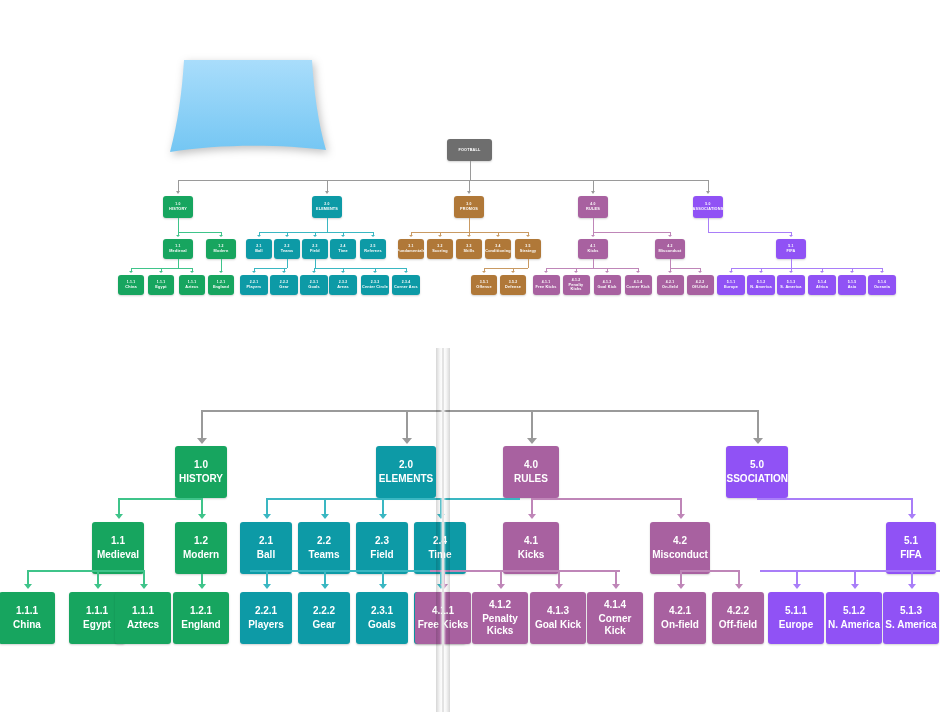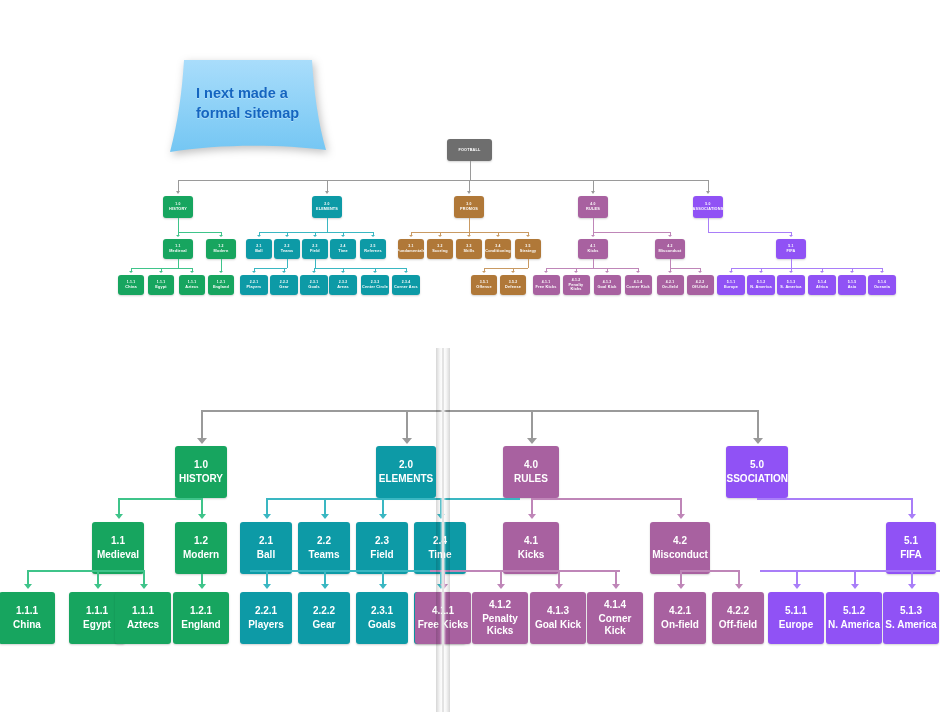--- a/index.html
+++ b/index.html
@@ -71,21 +71,20 @@
   <div id="banner">
     <svg width="160" height="96" viewBox="0 0 160 96">
       <defs>
         <linearGradient id="bgrad" x1="0" y1="0" x2="0" y2="1">
           <stop offset="0%" stop-color="#a9ddfb"></stop>
           <stop offset="100%" stop-color="#74c6f3"></stop>
         </linearGradient>
       </defs>
       <path d="M16,2 L144,2 C146,34 150,64 158,92 C110,86 50,86 2,94 C10,64 14,34 16,2 Z" fill="url(#bgrad)"></path>
     </svg>
-    <div class="btext">I next made a formal sitemap</div>
   </div>
 
   <div id="topmap">
       <div class="node" style="left: 447px; top: 139px; width: 45px; height: 22px; background: rgb(110, 110, 110);">
         <span class="lbl">FOOTBALL</span>
       </div>
       <div class="ln" style="left: 469.5px; top: 161px; width: 1px; height: 19px; background: rgb(154, 154, 154);"></div>
       <div class="ln" style="left: 178px; top: 180px; width: 530px; height: 1px; background: rgb(154, 154, 154);"></div>
       <div class="ln" style="left: 178px; top: 180px; width: 1px; height: 12px; background: rgb(154, 154, 154);"></div>
       <div class="arrow" style="left: 175.9px; top: 191px; border-left-width: 2.6px; border-right-width: 2.6px; border-top: 3.12px solid rgb(154, 154, 154);"></div>

